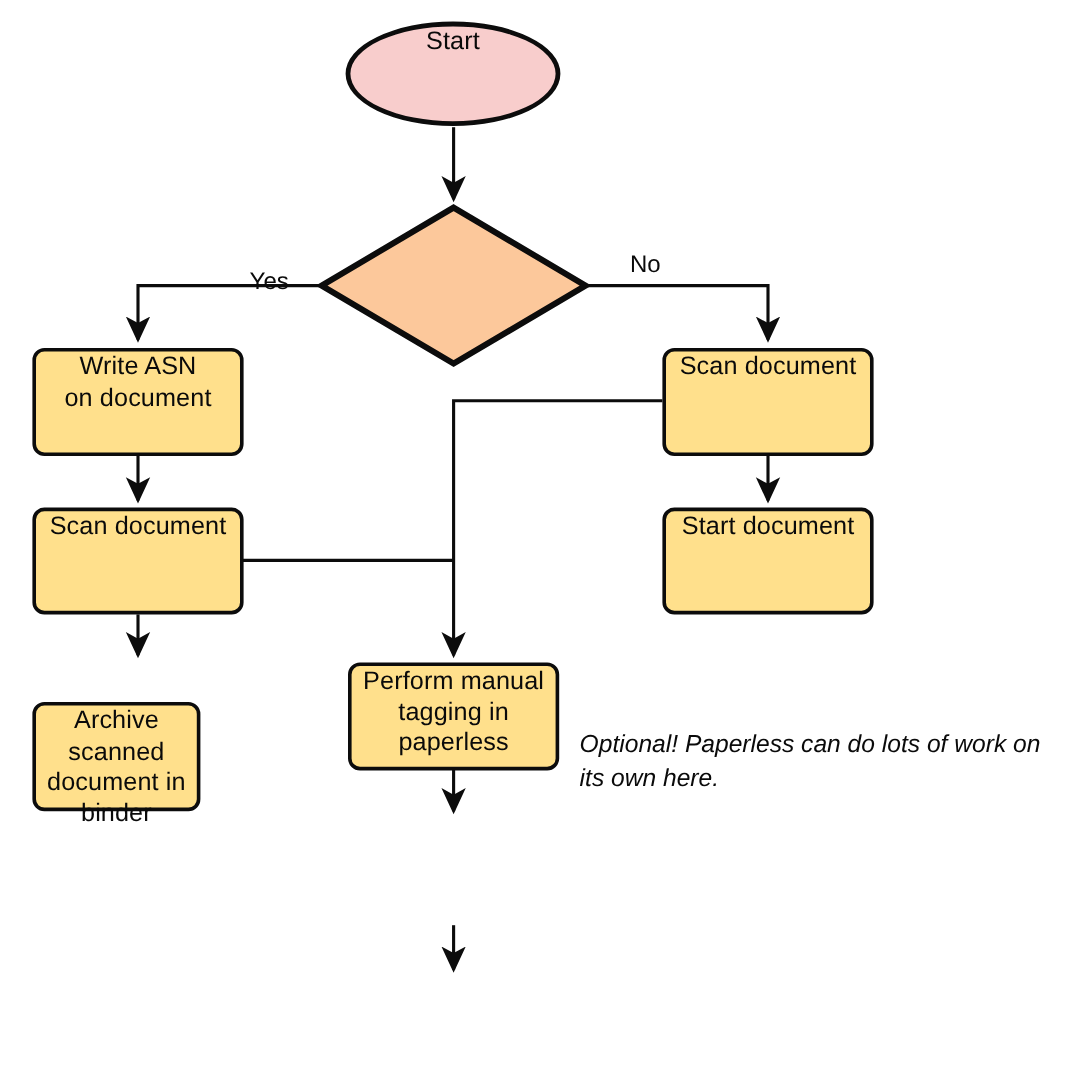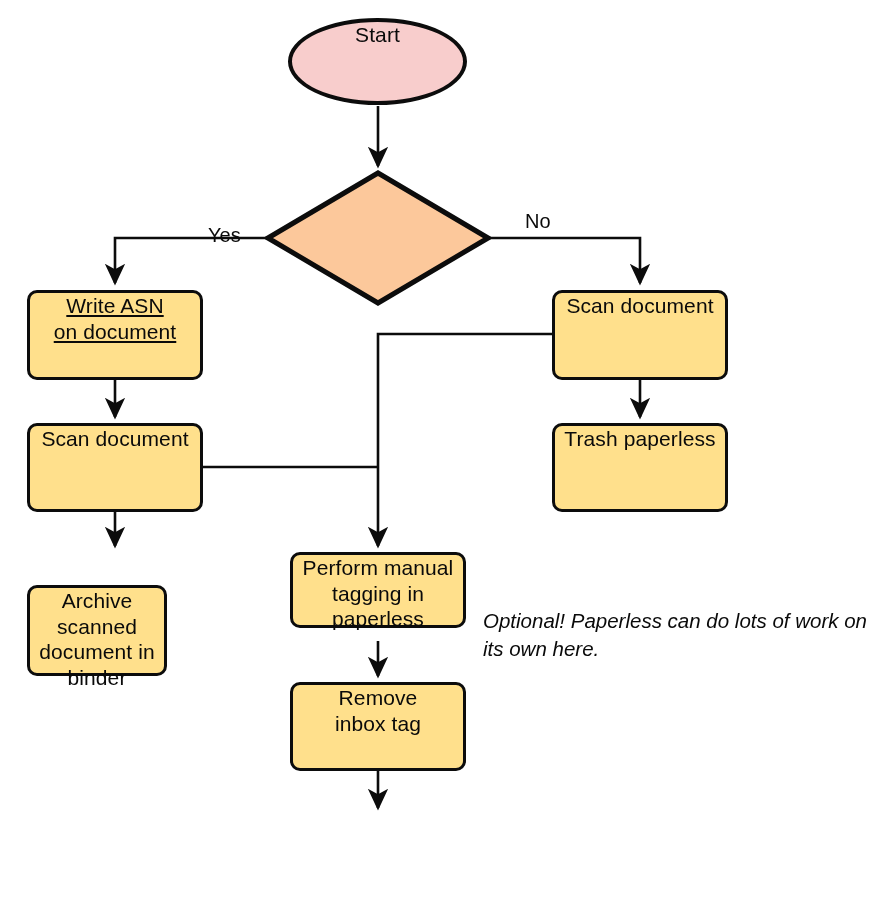--- a/index.html
+++ b/index.html
@@ -136,52 +136,48 @@
     </svg>
   </div>
 
   <div class="edge-label" style="left:208px; top:225px;">
     <span>Yes</span>
   </div>
   <div class="edge-label" style="left:525px; top:211px;">
     <span>No</span>
   </div>
 
-  <div class="node process" style="left:27px; top:290px; width:176px; height:90px;text-decoration:underline;">
+  <div class="node process" style="left:27px; top:290px; width:176px; height:90px;">
     <span class="nodelabel">Write ASN
 on document</span>
   </div>
 
   <div class="node process" style="left:27px; top:423px; width:176px; height:89px;">
     <span class="nodelabel">Scan document</span>
   </div>
 
   <div class="node process" style="left:27px; top:585px; width:140px; height:91px;">
     <span class="nodelabel">Archive scanned
 document in
 binder</span>
   </div>
 
   <div class="node process" style="left:552px; top:290px; width:176px; height:90px;">
     <span class="nodelabel">Scan document</span>
   </div>
 
   <div class="node process" style="left:552px; top:423px; width:176px; height:89px;">
-    <span class="nodelabel">Trash paperless</span>
+    <span class="nodelabel">Start document</span>
   </div>
 
-  <div class="node process" style="left:290px; top:552px; width:176px; height:76px;">
+  <div class="node process" style="left:290px; top:552px; width:176px; height:90px;">
     <span class="nodelabel">Perform manual
 tagging in
 paperless</span>
   </div>
 
-  <div class="node process" style="left:290px; top:682px; width:176px; height:89px;">
-    <span class="nodelabel">Remove
-inbox tag</span>
-  </div>
 
 
   <div class="note" style="left:483px; top:591px;margin-top:16px;">
     <span>Optional! Paperless can do lots of work on its own here.</span>
   </div>
 
 </div>
 
 </body></html>

